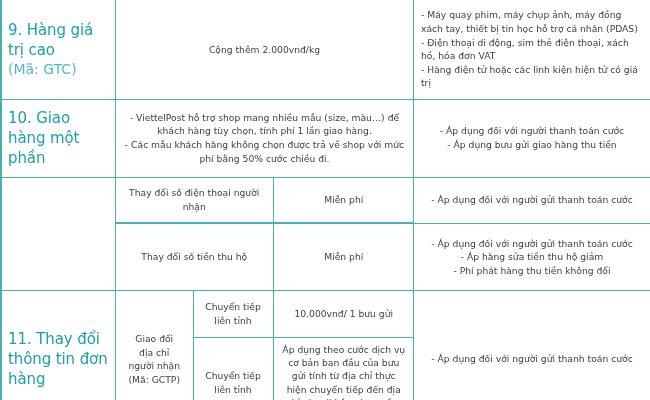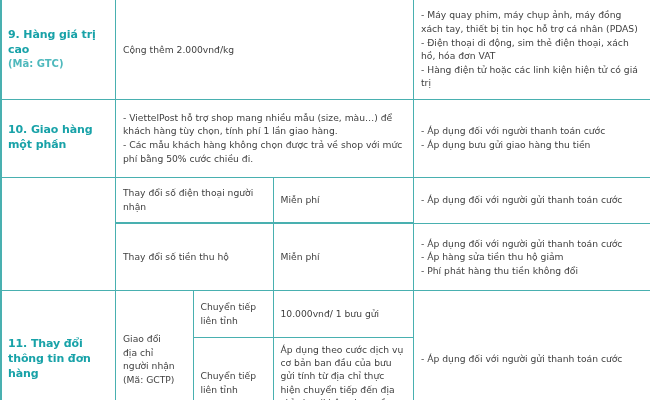--- a/index.html
+++ b/index.html
@@ -56,41 +56,41 @@
   .c-note  { width: 237px; }
 
   
   .label-cell {
     vertical-align: middle;
     padding: 5px 6px 5px 8px;
   }
   .lbl-title {
     display: block;
     color: #18a2a8;
-    font-weight: bold;
-    font-size: 11px;
+    font-weight: normal;
+    font-size: 15px;
     line-height: 1.35;
     letter-spacing: -0.1px;
   }
   .lbl-code {
     display: block;
     color: #4fb9bd;
-    font-weight: bold;
-    font-size: 10px;
+    font-weight: normal;
+    font-size: 14px;
     line-height: 1.35;
   }
 
   
   .lines { display: block; }
   .lines .ln {
     display: block;
     line-height: 1.48;
   }
   .top-al { vertical-align: top; }
-  .mid-al { vertical-align: middle; }
+  .mid-al { vertical-align: middle; text-align: center; }
 
   
   .nest {
     border-collapse: collapse;
     table-layout: fixed;
     width: 100%;
   }
   .nest td {
     border: 1px solid #49b0b0;
     padding: 5px 7px;

